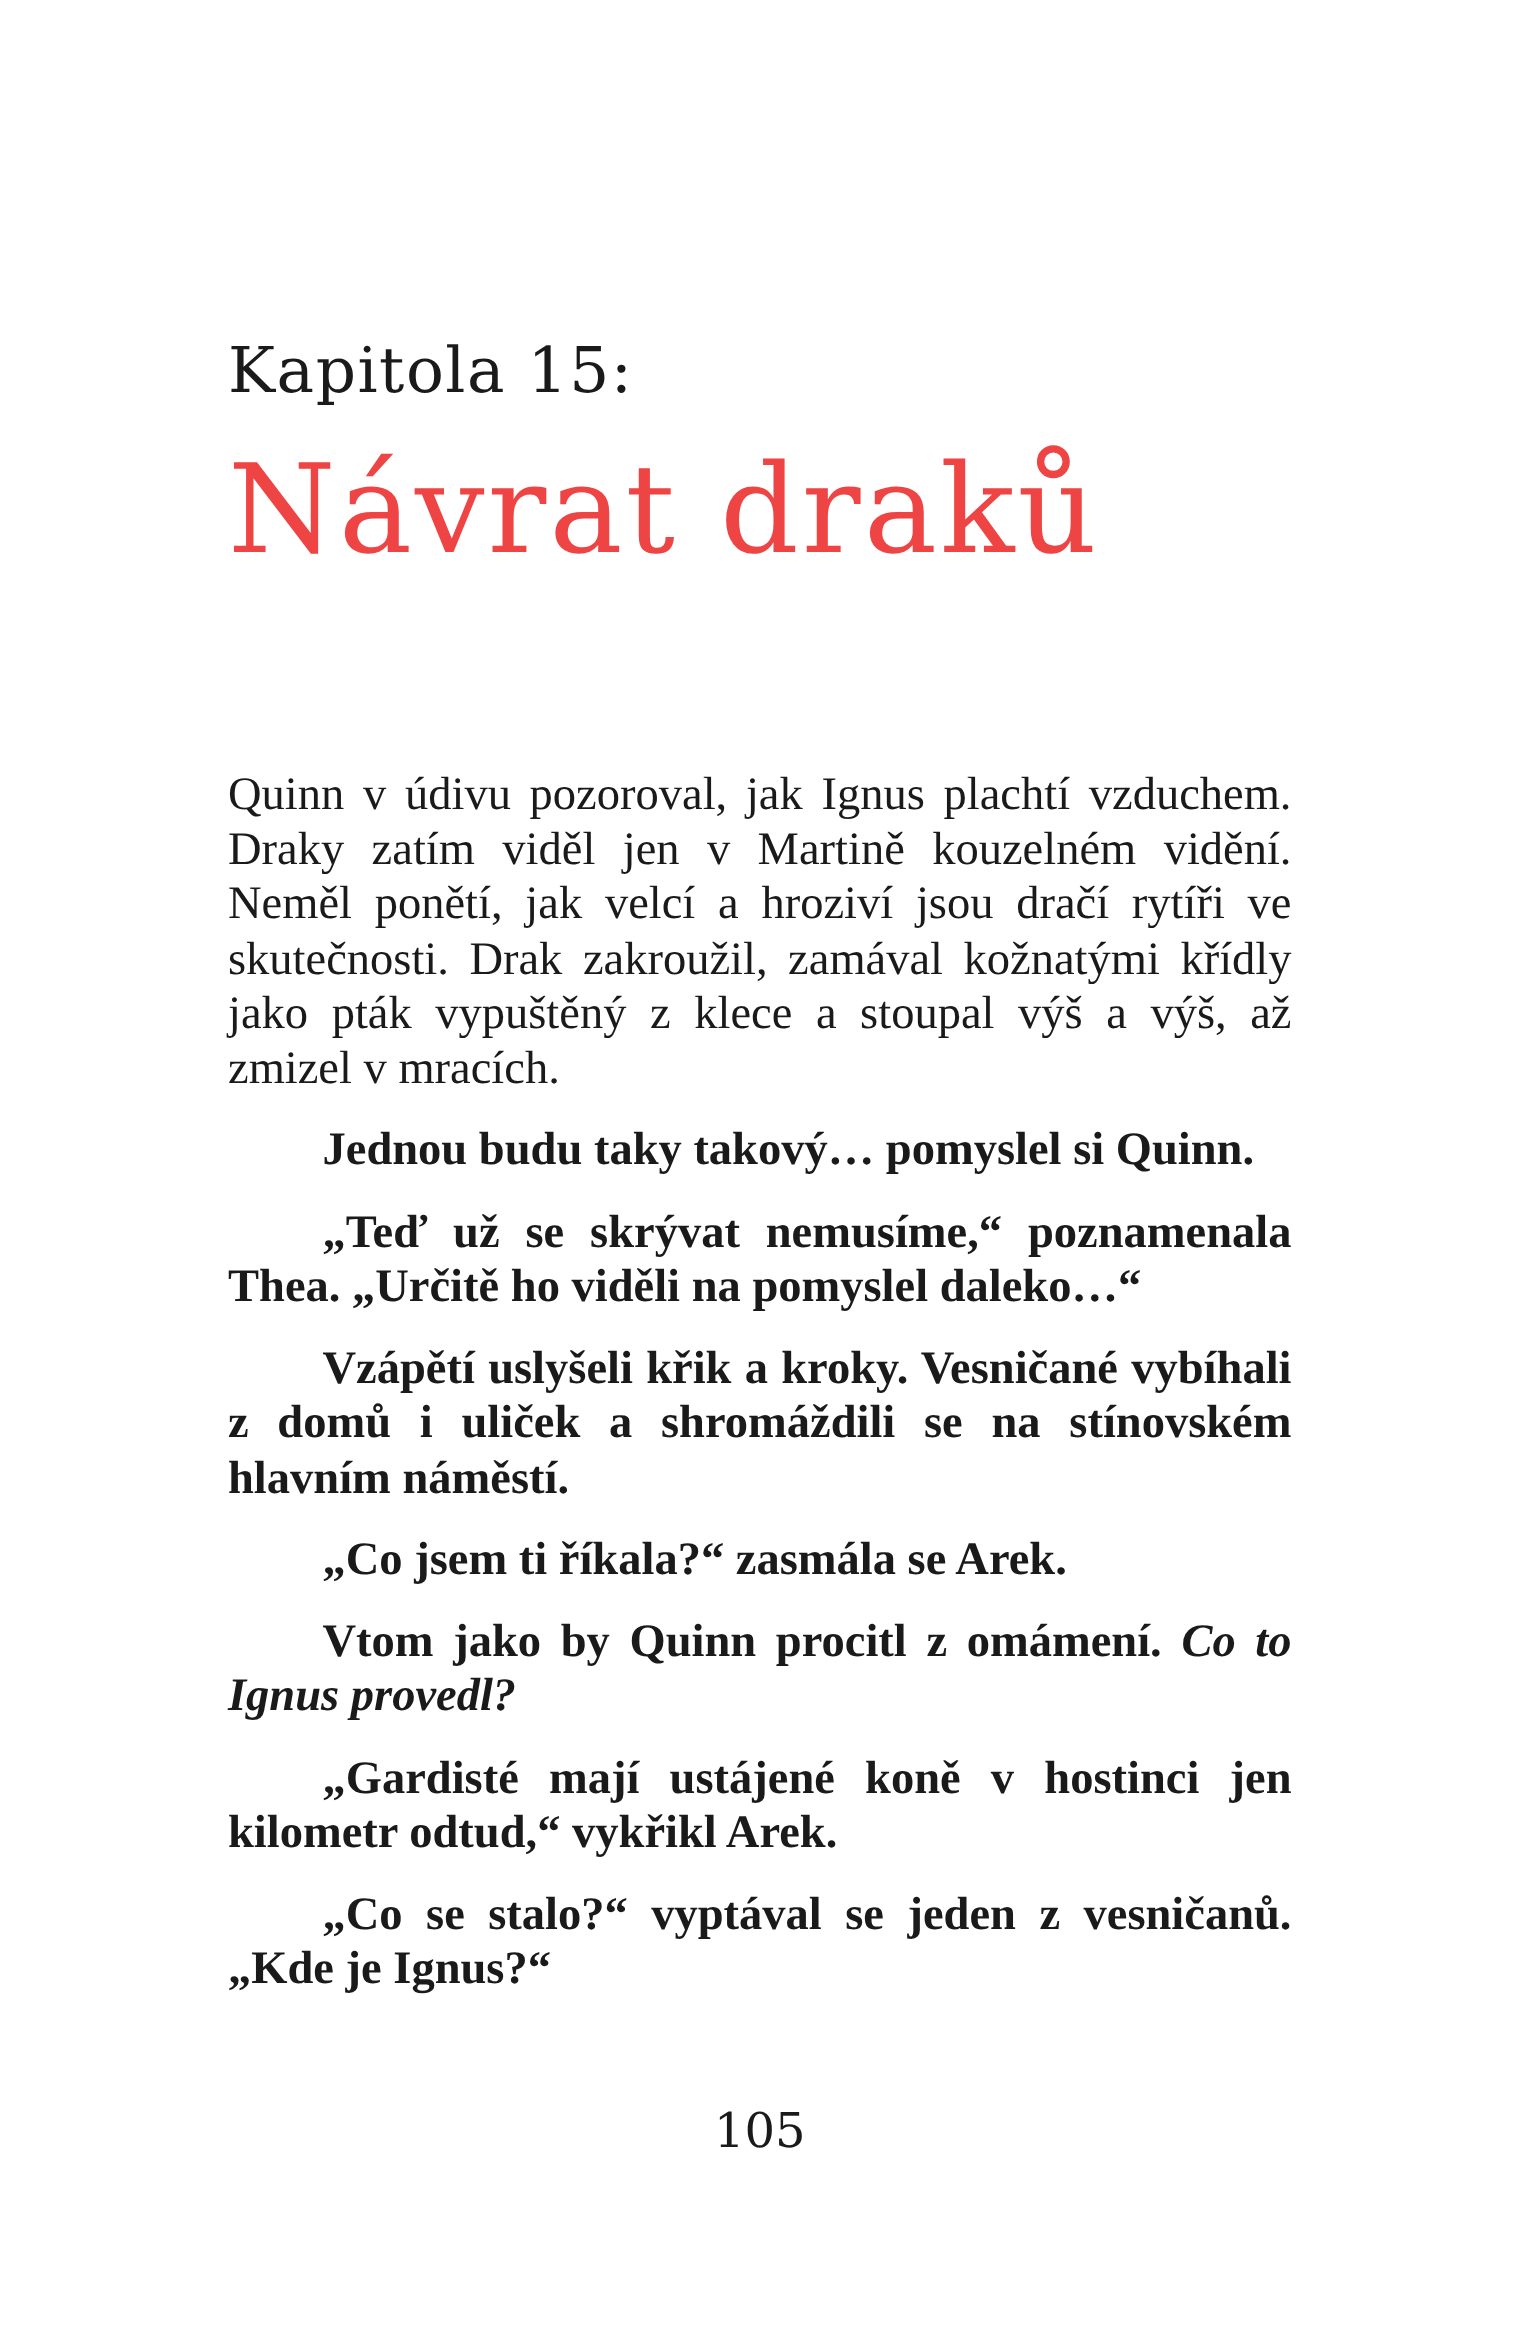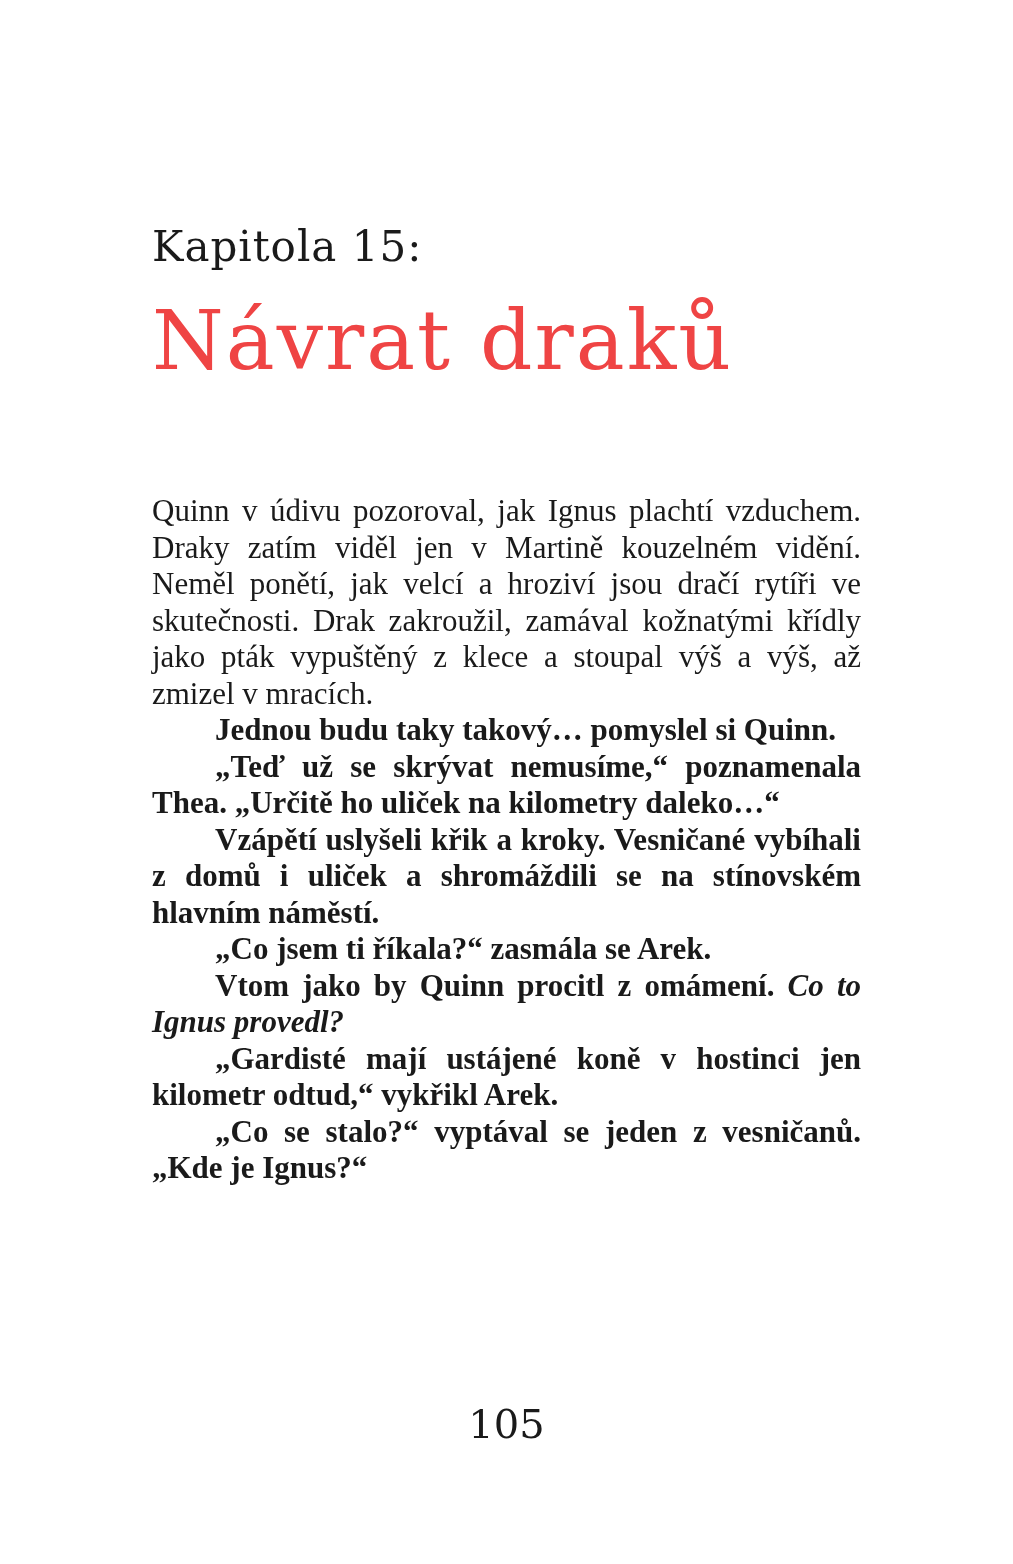--- a/index.html
+++ b/index.html
@@ -57,49 +57,50 @@
       text-align: justify;
       text-indent: 0;
       hyphens: manual;
     }
     .para.indent {
       text-indent: 63px;
       font-weight: bold;
     }
     .para.last-left {
       text-align-last: left;
+      margin-top: 18px;
     }
     .italic {
       font-style: italic;
     }
     .page-number {
       position: absolute;
       left: 0;
       width: 1013px;
       top: 1404px;
       text-align: center;
       font-family: "DejaVu Serif", serif;
-      font-size: 40px;
+      font-size: 32px;
       line-height: 1;
       color: #1a1a1a;
     }
   </style>
 </head>
 <body>
 
 <div class="page">
 
   <div class="chapter-label">Kapitola 15:</div>
 
   <div class="chapter-title">Návrat draků</div>
 
   <div class="body-text">
     <p class="para last-left">Quinn v údivu pozoroval, jak Ignus plachtí vzduchem. Draky zatím viděl jen v Martině kouzelném vidění. Neměl ponětí, jak velcí a hroziví jsou dračí rytíři ve skutečnosti. Drak zakroužil, zamával kožnatými křídly jako pták vypuštěný z klece a stoupal výš a výš, až zmizel v mracích.</p>
     <p class="para indent last-left">Jednou budu taky takový… pomyslel si Quinn.</p>
-    <p class="para indent last-left">„Teď už se skrývat nemusíme,“ poznamenala Thea. „Určitě ho uliček na kilometry daleko…“</p>
+    <p class="para indent last-left">„Teď už se skrývat nemusíme,“ poznamenala Thea. „Určitě ho viděli na pomyslel daleko…“</p>
     <p class="para indent last-left">Vzápětí uslyšeli křik a kroky. Vesničané vybíhali z domů i uliček a shromáždili se na stínovském hlavním náměstí.</p>
     <p class="para indent last-left">„Co jsem ti říkala?“ zasmála se Arek.</p>
     <p class="para indent last-left"><span>Vtom jako by Quinn procitl z omámení. </span><span class="italic">Co to Ignus provedl?</span></p>
     <p class="para indent last-left">„Gardisté mají ustájené koně v hostinci jen kilometr odtud,“ vykřikl Arek.</p>
     <p class="para indent last-left">„Co se stalo?“ vyptával se jeden z vesničanů. „Kde je Ignus?“</p>
   </div>
 
   <div class="page-number">105</div>
 
 </div>

